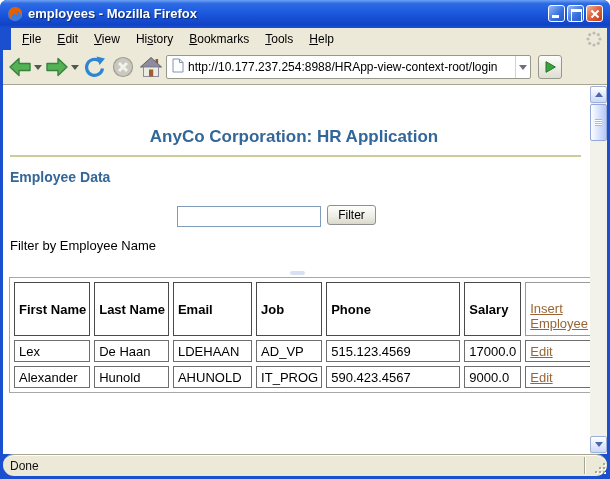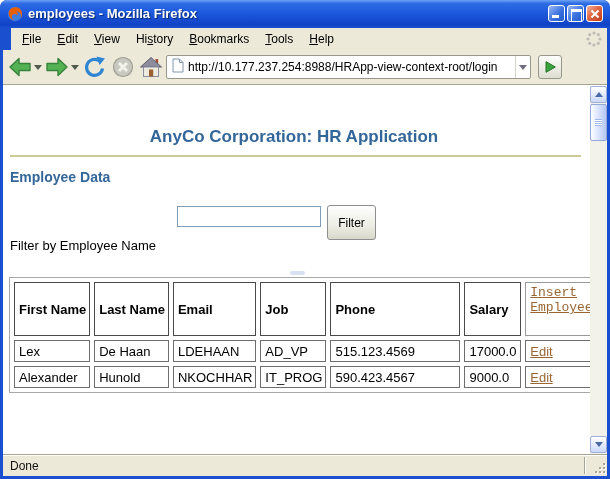--- a/index.html
+++ b/index.html
@@ -41,45 +41,45 @@
   .go-btn { position:absolute; left:535px; top:5px; width:24px; height:24px; border:1px solid #97978B; border-radius:3px;
     background:linear-gradient(#FDFDFB,#DEDED2); display:flex; align-items:center; justify-content:center; }
 
   
   .content { position:absolute; top:84px; left:3px; right:3px; height:370px; background:#fff; border-top:1px solid #A9A593; }
   .page-title { position:absolute; top:42px; left:0; width:582px; margin:0; text-align:center; font-size:17px; font-weight:bold; color:#336699; }
   .divider { position:absolute; top:70px; left:7px; width:571px; height:2px; background:#CCCC99; }
   .section-title { position:absolute; top:84px; left:7px; margin:0; font-size:14px; font-weight:bold; color:#336699; }
   .filter-label { position:absolute; top:125px; left:7px; font-size:13px; color:#000;margin-top:28px; }
   .filter-input { position:absolute; top:121px; left:174px; width:144px; height:21px; border:1px solid #7F9DB9; font-size:12px; padding:2px 3px; font-family:"Liberation Sans",sans-serif; }
-  .filter-btn { position:absolute; top:120px; left:324px; width:49px; height:35px; font-size:12px; color:#000; font-family:"Liberation Sans",sans-serif;
+  .filter-btn { position:absolute; top:120px; left:324px; width:49px; height:20px; font-size:12px; color:#000; font-family:"Liberation Sans",sans-serif;
     border:1px solid #8E8F8F; border-radius:3px; background:linear-gradient(#FEFEFD,#EDEDE5 60%,#D8D8CA); }
   .table-hint { position:absolute; top:186px; left:287px; width:15px; height:4px; background:#D7E1F2; border-radius:2px; }
 
   .emp-table { position:absolute; top:192px; left:6px; border-collapse:separate; border-spacing:4px; border:1px solid #A8A8A8; background:#fff; }
   .emp-table th, .emp-table td { border:1px solid #606060; font-size:13px; padding:1px 3px 1px 4px; text-align:left; vertical-align:middle; white-space:nowrap; font-weight:normal; }
   .emp-table th { font-weight:bold; height:54px; color:#000; border-color:#4A4A4A; }
-  .emp-table th.action { font-weight:normal; vertical-align:top; padding-top:2px; border-color:#9A9A9A; white-space:normal;font-family:Liberation Mono, monospace; }
+  .emp-table th.action { font-weight:normal; vertical-align:top; padding-top:18px; border-color:#9A9A9A; white-space:normal; }
   .emp-table td { height:22px; border-color:#6E6E6E; }
   a.pg-link { color:#996633; text-decoration:underline; font-size:13px; }
 
   
   .vscroll { position:absolute; top:1px; right:0; width:17px; bottom:0; background:#F2F1EA; }
   .sb-btn { position:absolute; left:0; width:17px; height:17px; background:linear-gradient(#FFFFFF,#CBD8FA); border:1px solid #9EB0D8; border-radius:2px; display:flex; align-items:center; justify-content:center; }
   .sb-btn.up { top:0; }
   .sb-btn.down { bottom:1px; }
   .arr-up { width:0; height:0; border-left:4px solid transparent; border-right:4px solid transparent; border-bottom:5px solid #4A6AA5; }
   .arr-down { width:0; height:0; border-left:4px solid transparent; border-right:4px solid transparent; border-top:5px solid #4A6AA5; }
   .sb-thumb { position:absolute; left:0; top:18px; width:17px; height:37px; border:1px solid #93A8D8; border-radius:2px;
     background:linear-gradient(to right,#FDFEFF,#CBD8FC 70%,#B6C8F2); }
   .sb-thumb::after { content:""; position:absolute; left:4px; top:14px; width:7px; height:7px;
     background:repeating-linear-gradient(to bottom,#9DB8EF 0 1px,#FFFFFF 1px 2px); }
 
   
-  .statusbar { position:absolute; left:3px; right:3px; top:454px; height:22px; background:#ECE9D8; border-top:1px solid #A9A593; box-shadow:inset 0 1px 0 #FFFFFF; }
+  .statusbar { position:absolute; left:3px; right:3px; top:454px; height:22px; background:#ECE9D8; border-top:1px solid #A9A593; box-shadow:inset 0 1px 0 #FFFFFF;border-radius:11px; }
   .status-text { position:absolute; left:7px; top:4px; font-size:12px; color:#111; }
   .status-sep { position:absolute; right:21px; top:2px; bottom:2px; width:2px; border-left:1px solid #A9A593; border-right:1px solid #fff; }
   .grip { position:absolute; right:2px; bottom:3px; width:12px; height:12px; }
   .grip i { position:absolute; width:2px; height:2px; background:#A9A593; box-shadow:1px 1px 0 #fff; }
 </style>
 </head>
 <body>
 
 <div class="window">
 
@@ -208,21 +208,21 @@
         <td>De Haan</td>
         <td>LDEHAAN</td>
         <td>AD_VP</td>
         <td>515.123.4569</td>
         <td>17000.0</td>
         <td><a class="pg-link" href="#">Edit</a></td>
       </tr>
       <tr>
         <td>Alexander</td>
         <td>Hunold</td>
-        <td>NKOCHHAR</td>
+        <td>AHUNOLD</td>
         <td>IT_PROG</td>
         <td>590.423.4567</td>
         <td>9000.0</td>
         <td><a class="pg-link" href="#">Edit</a></td>
       </tr>
     </tbody>
       </table>
 
     <div class="vscroll">
       <div class="sb-btn up">

